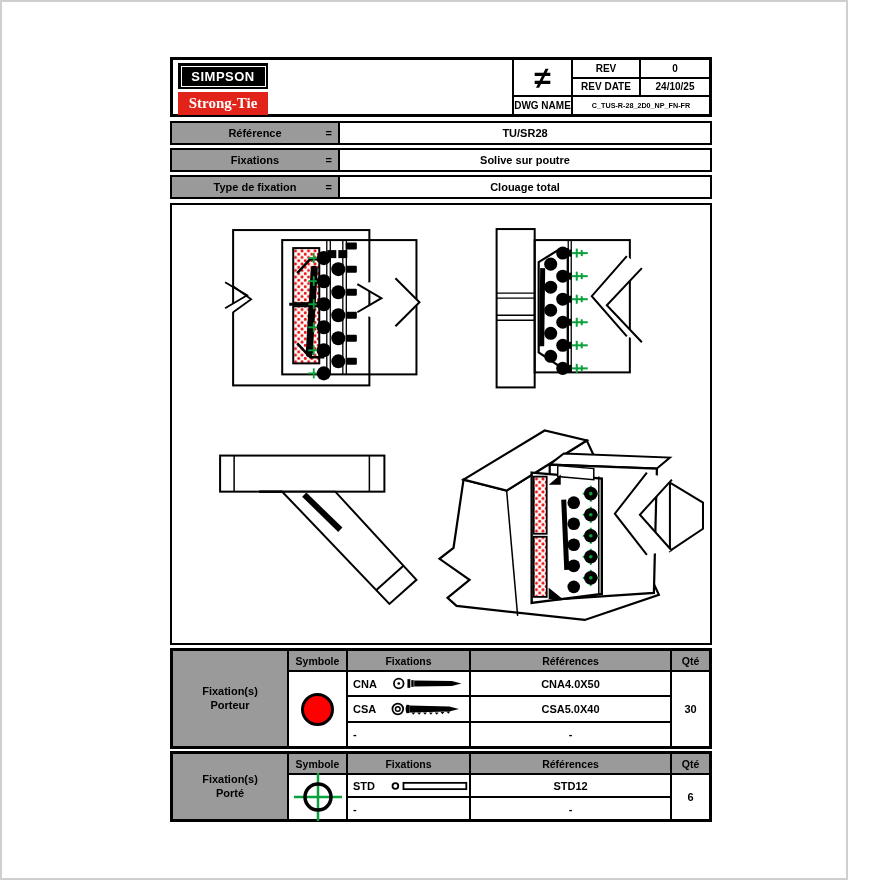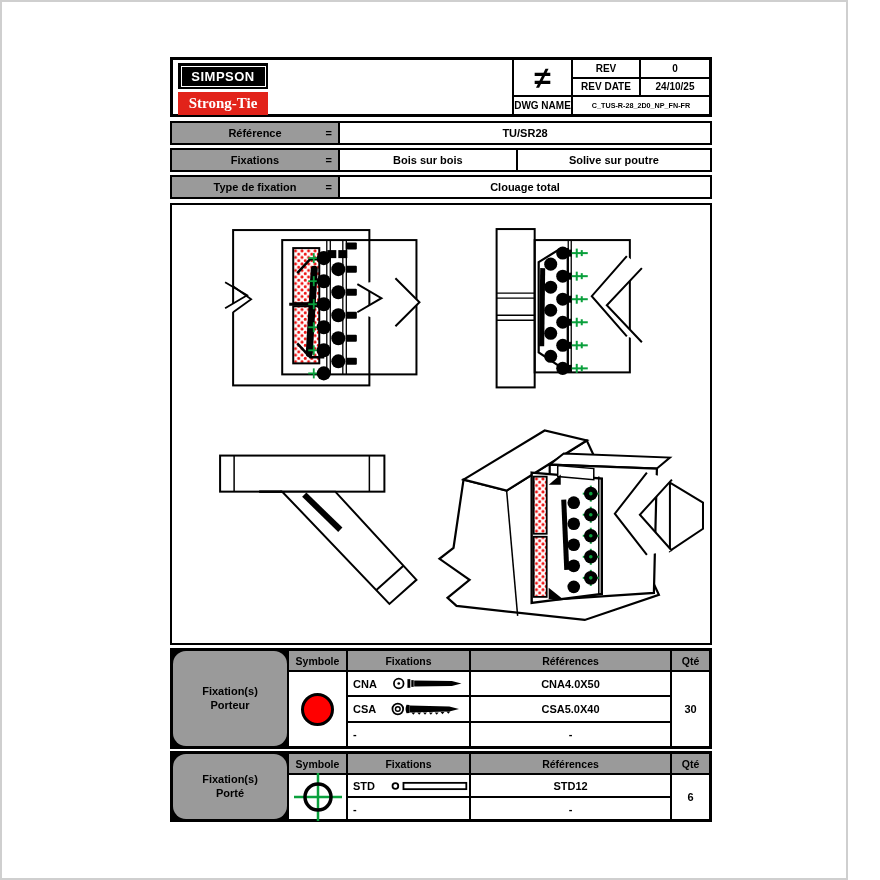--- a/index.html
+++ b/index.html
@@ -41,21 +41,21 @@
   .drawbox{position:absolute;left:0;top:146px;width:100%;height:442px;border:2.5px solid #000;background:#fff;}
   .drawbox svg{position:absolute;left:0;top:0;width:100%;height:100%;}
 
   
   .fixtable{position:absolute;left:0;width:100%;background:#000;border:3px solid #000;display:grid;
        grid-template-columns:114px 57px 121px 199px 1fr;gap:2px;}
   .ft-porteur{top:591px;height:101px;grid-template-rows:19px 1fr 1fr 1fr;}
   .ft-porte{top:694px;height:71px;grid-template-rows:19px 1fr 1fr;}
   .ft-cell{background:#fff;display:flex;align-items:center;justify-content:center;font-weight:bold;font-size:10.5px;}
   .ft-gray{background:#9a9a9a;}
-  .ft-group{grid-column:1;flex-direction:column;line-height:1.25;font-size:11px;border-radius:13px;}
+  .ft-group{grid-column:1;flex-direction:column;line-height:1.25;font-size:11px;}
   .ft-head{font-size:10.5px;}
   .ft-fix{justify-content:flex-start;padding-left:5px;gap:15px;font-size:11px;}
   .ft-ref{font-size:11px;}
   .ft-qty{font-size:11px;}
   .span-rows-porteur{grid-row:2/5;}
   .span-rows-porte{grid-row:2/4;}
   .red-dot{width:33px;height:33px;border-radius:50%;background:#ff0000;border:3px solid #000;}
 </style>
 </head>
 <body>
@@ -89,21 +89,20 @@
     <div class="info-vals">
       <div class="info-val">TU/SR28</div>
     </div>
   </div>
   <div class="info-row" style="top:91px">
     <div class="info-label">
       <span>Fixations</span>
       <span class="info-eq">=</span>
     </div>
     <div class="info-vals">
-      <div class="info-val w475">Bois sur bois</div>
       <div class="info-val">Solive sur poutre</div>
     </div>
   </div>
   <div class="info-row" style="top:118px">
     <div class="info-label">
       <span>Type de fixation</span>
       <span class="info-eq">=</span>
     </div>
     <div class="info-vals">
       <div class="info-val">Clouage total</div>

